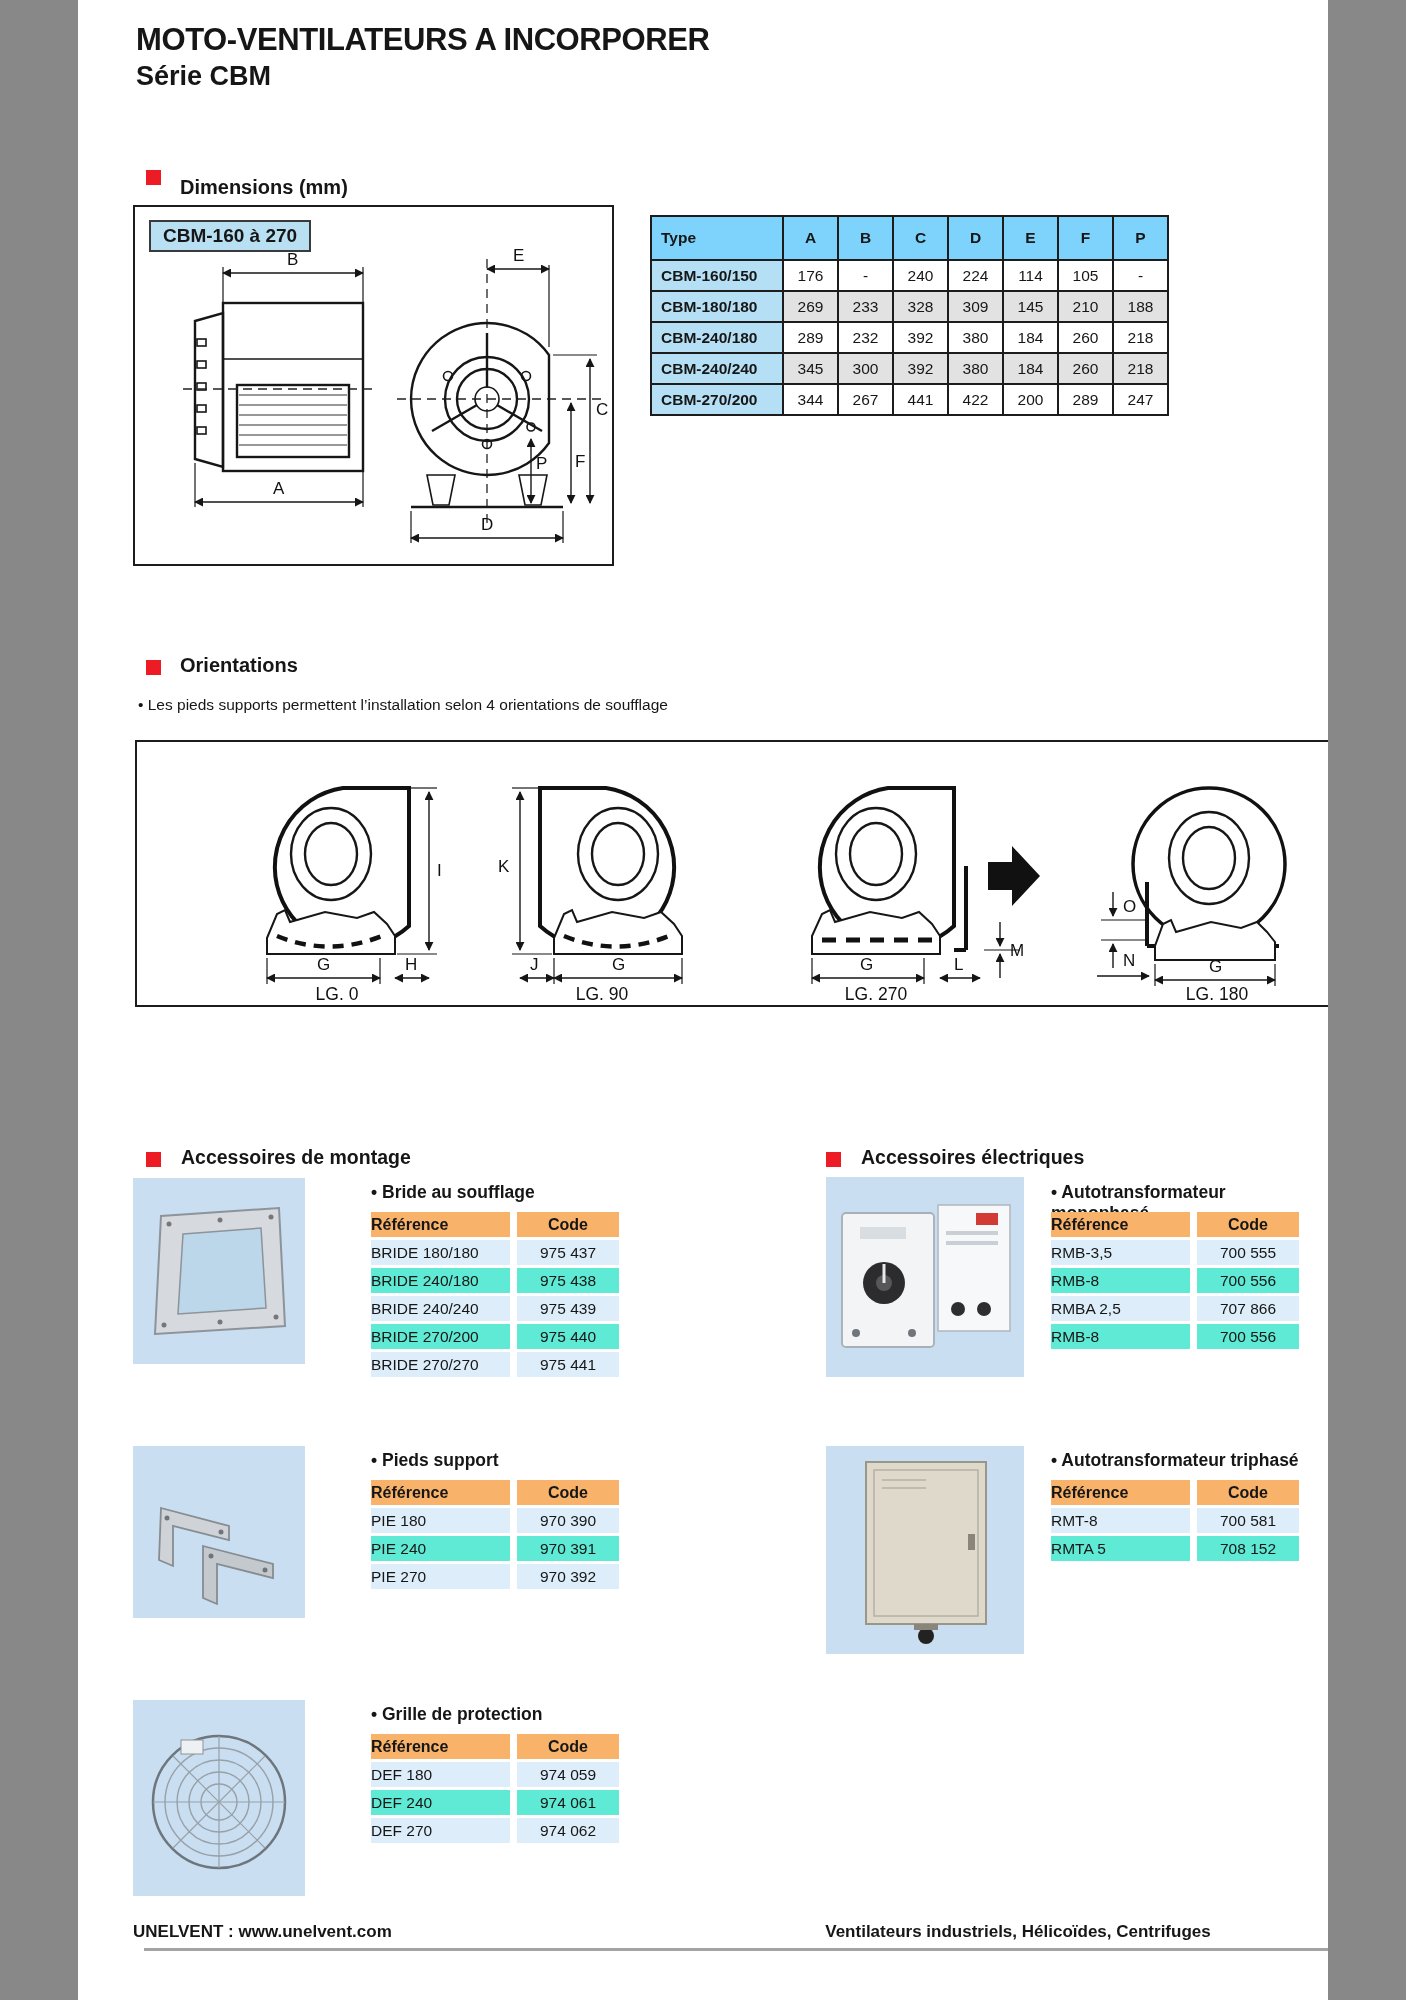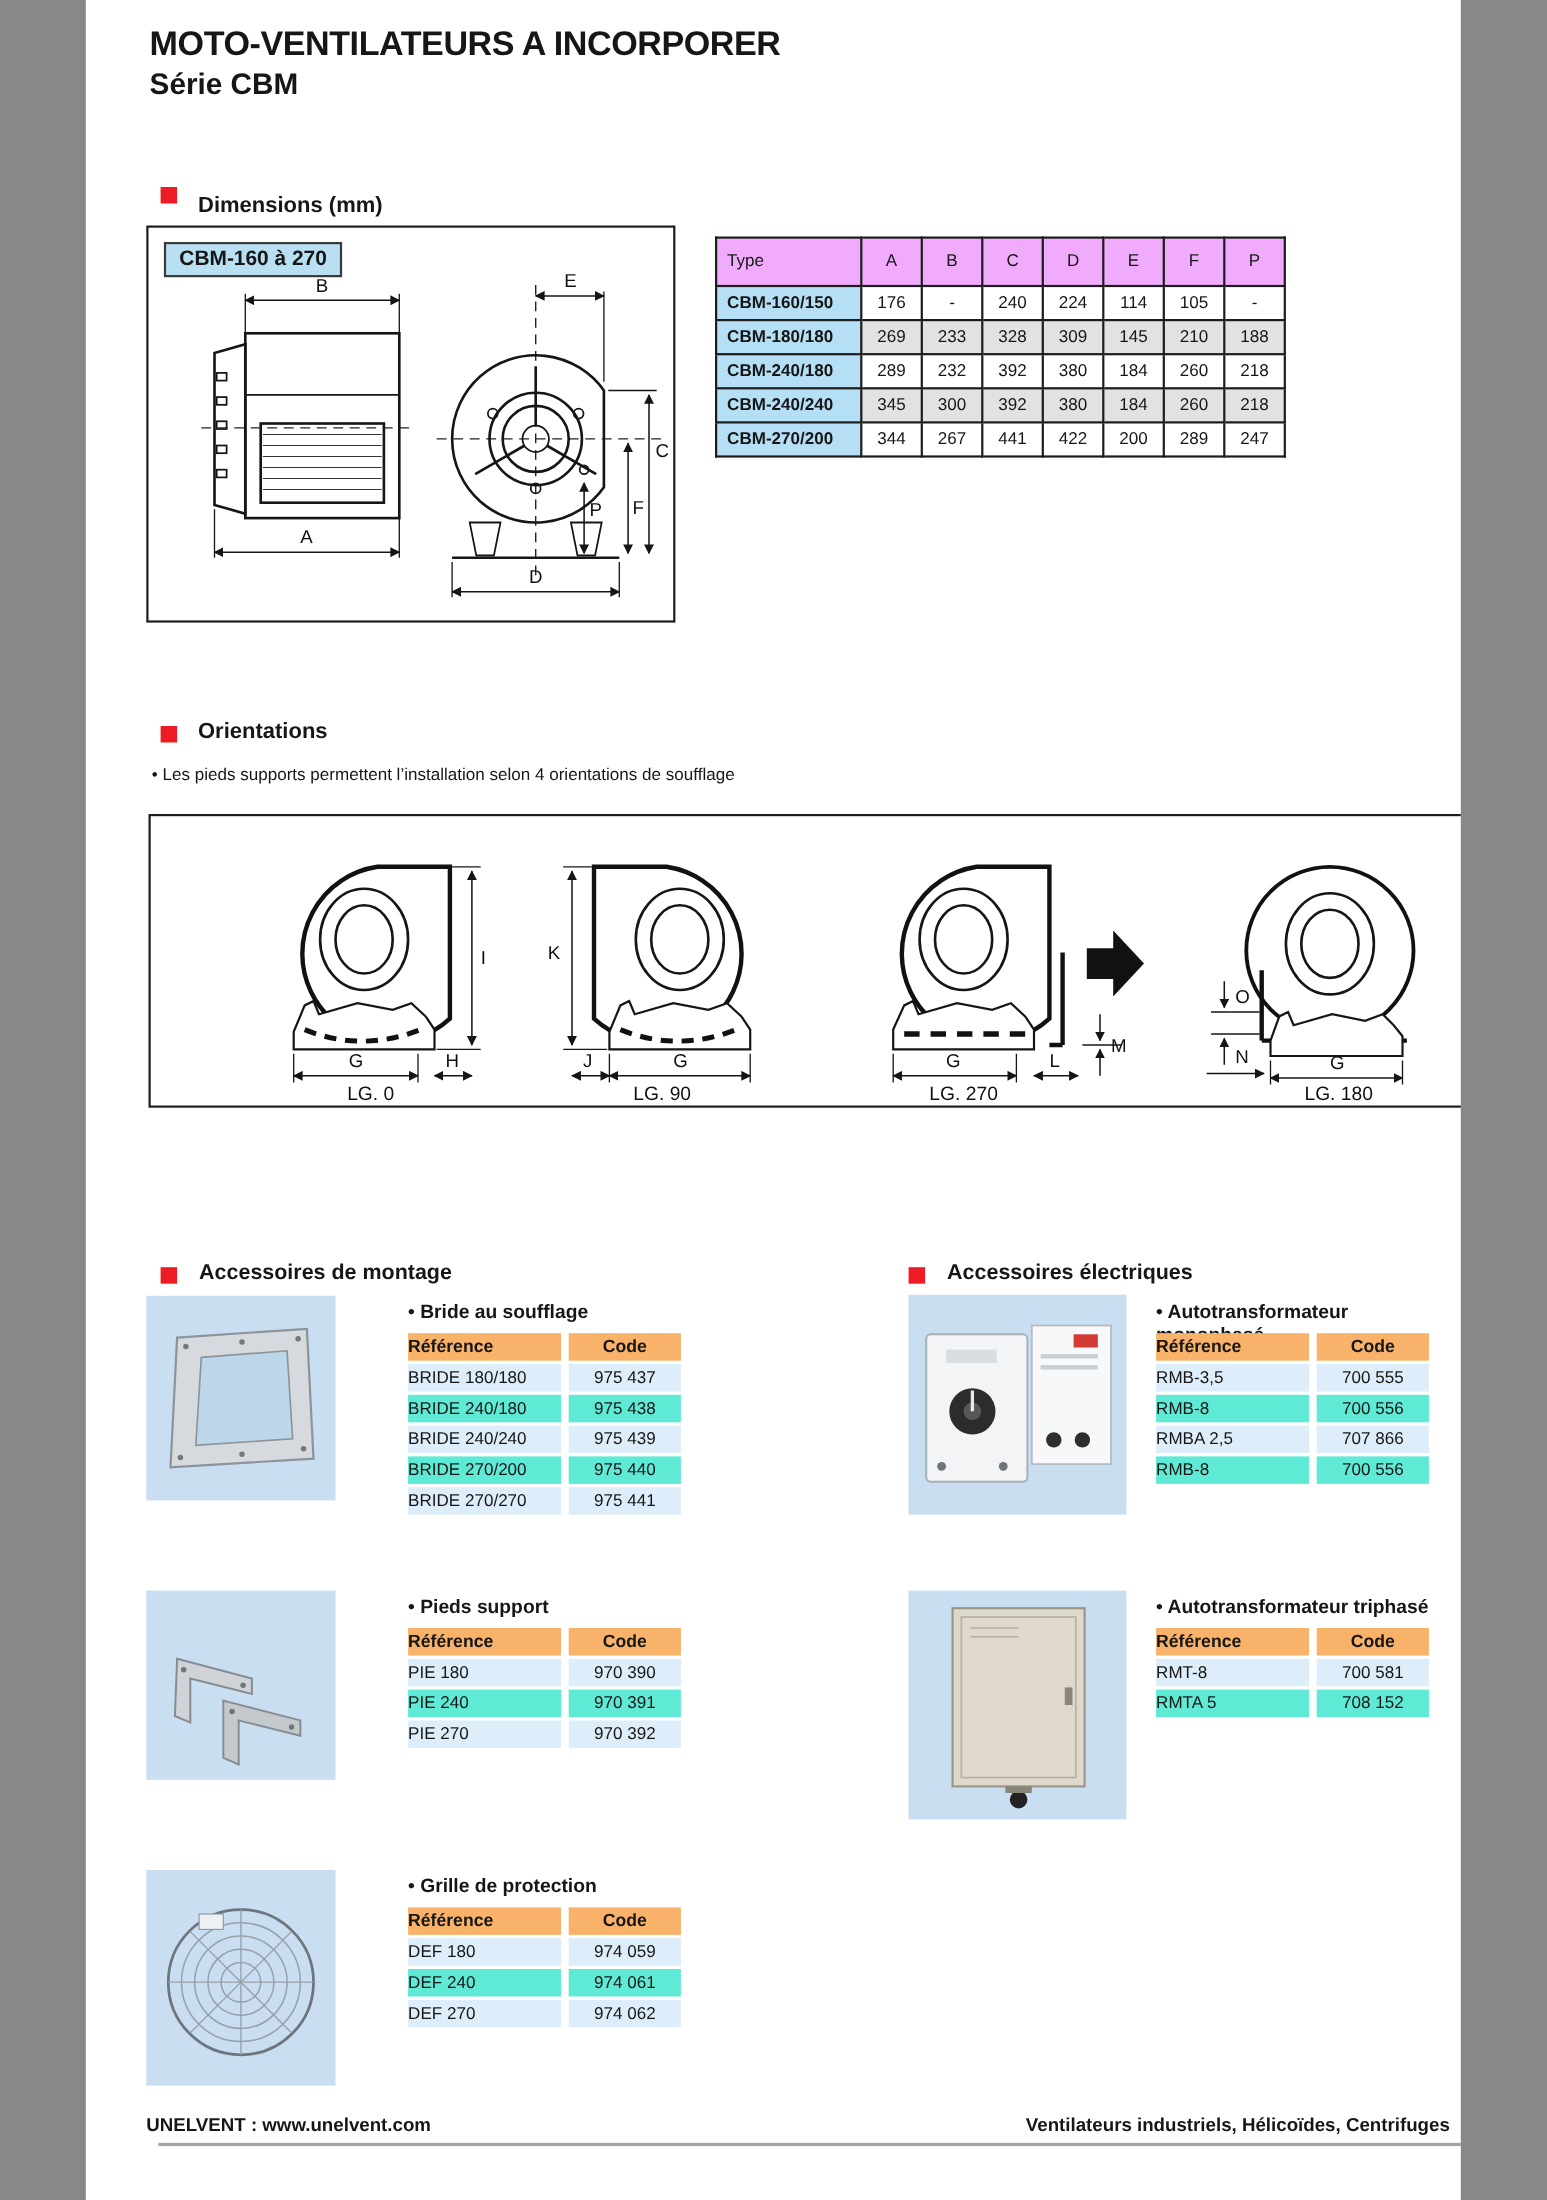--- a/index.html
+++ b/index.html
@@ -36,21 +36,21 @@
   .hatch{stroke:#333;stroke-width:1.1px;}
   .foot{fill:#fff;stroke:#161616;stroke-width:2px;}
   .fdash{stroke:#111;stroke-width:4.5px;stroke-dasharray:11 8;fill:none;}
   .fdash2{stroke:#111;stroke-width:5px;stroke-dasharray:14 10;fill:none;}
   text.lbl{font-size:17px;fill:#111;}
   text.cap{font-size:17.5px;fill:#111;text-anchor:middle;}
 
   
   #dim-table{position:absolute;left:572px;top:215px;border-collapse:collapse;}
   #dim-table th,#dim-table td{border:2px solid #1c1c1c;font-size:15.5px;}
-  #dim-table th{height:40px;background:#f0abfc;font-weight:400;text-align:center;width:51px;}
+  #dim-table th{height:40px;background:#7dd3fc;font-weight:700;text-align:center;width:51px;}
   #dim-table th.type-h{width:120px;text-align:left;padding-left:9px;}
   #dim-table td{height:27px;text-align:center;background:#ffffff;}
   #dim-table td.type{background:#b5dff4;font-weight:700;text-align:left;padding-left:9px;}
   #dim-table tr.alt td{background:#e2e2e2;}
   #dim-table tr.alt td.type{background:#b5dff4;}
 
   
   #orient-box{position:absolute;left:57px;top:740px;width:1283px;height:263px;border:2.5px solid #1c1c1c;}
   .orient-fig{position:absolute;top:12px;}
 
@@ -71,21 +71,21 @@
   
   #side-vertical{position:absolute;left:1356px;top:683px;height:112px;
                  writing-mode:vertical-rl;font-size:15.5px;font-weight:500;color:#f08221;}
   #side-tab{position:absolute;left:1358px;top:795px;width:48px;height:145px;background:#f08221;
             display:flex;align-items:center;justify-content:center;}
   #side-tab span{writing-mode:vertical-rl;color:#ffffff;font-weight:700;font-size:15px;letter-spacing:2px;}
 
   
   #footer-left{position:absolute;left:55px;top:1922px;font-size:17px;font-weight:700;}
   #footer-line{position:absolute;left:66px;top:1948px;width:1219px;height:3px;background:#a3a3a3;}
-  #footer-right{position:absolute;left:640px;top:1922px;width:600px;text-align:right;font-size:17px;font-weight:700;}
+  #footer-right{position:absolute;left:640px;top:1922px;width:600px;text-align:center;font-size:17px;font-weight:700;}
   #footer-orange{position:absolute;left:1268px;top:1906px;width:138px;height:94px;background:#f08221;}
   #page-circle{position:absolute;left:1282px;top:1923px;width:50px;height:50px;border:3.5px solid #111;
                border-radius:50%;background:#fff;display:flex;align-items:center;justify-content:center;
                font-size:19px;font-weight:700;}
 </style>
 </head>
 <body>
 
 <svg width="0" height="0" style="position:absolute">
   <defs>

